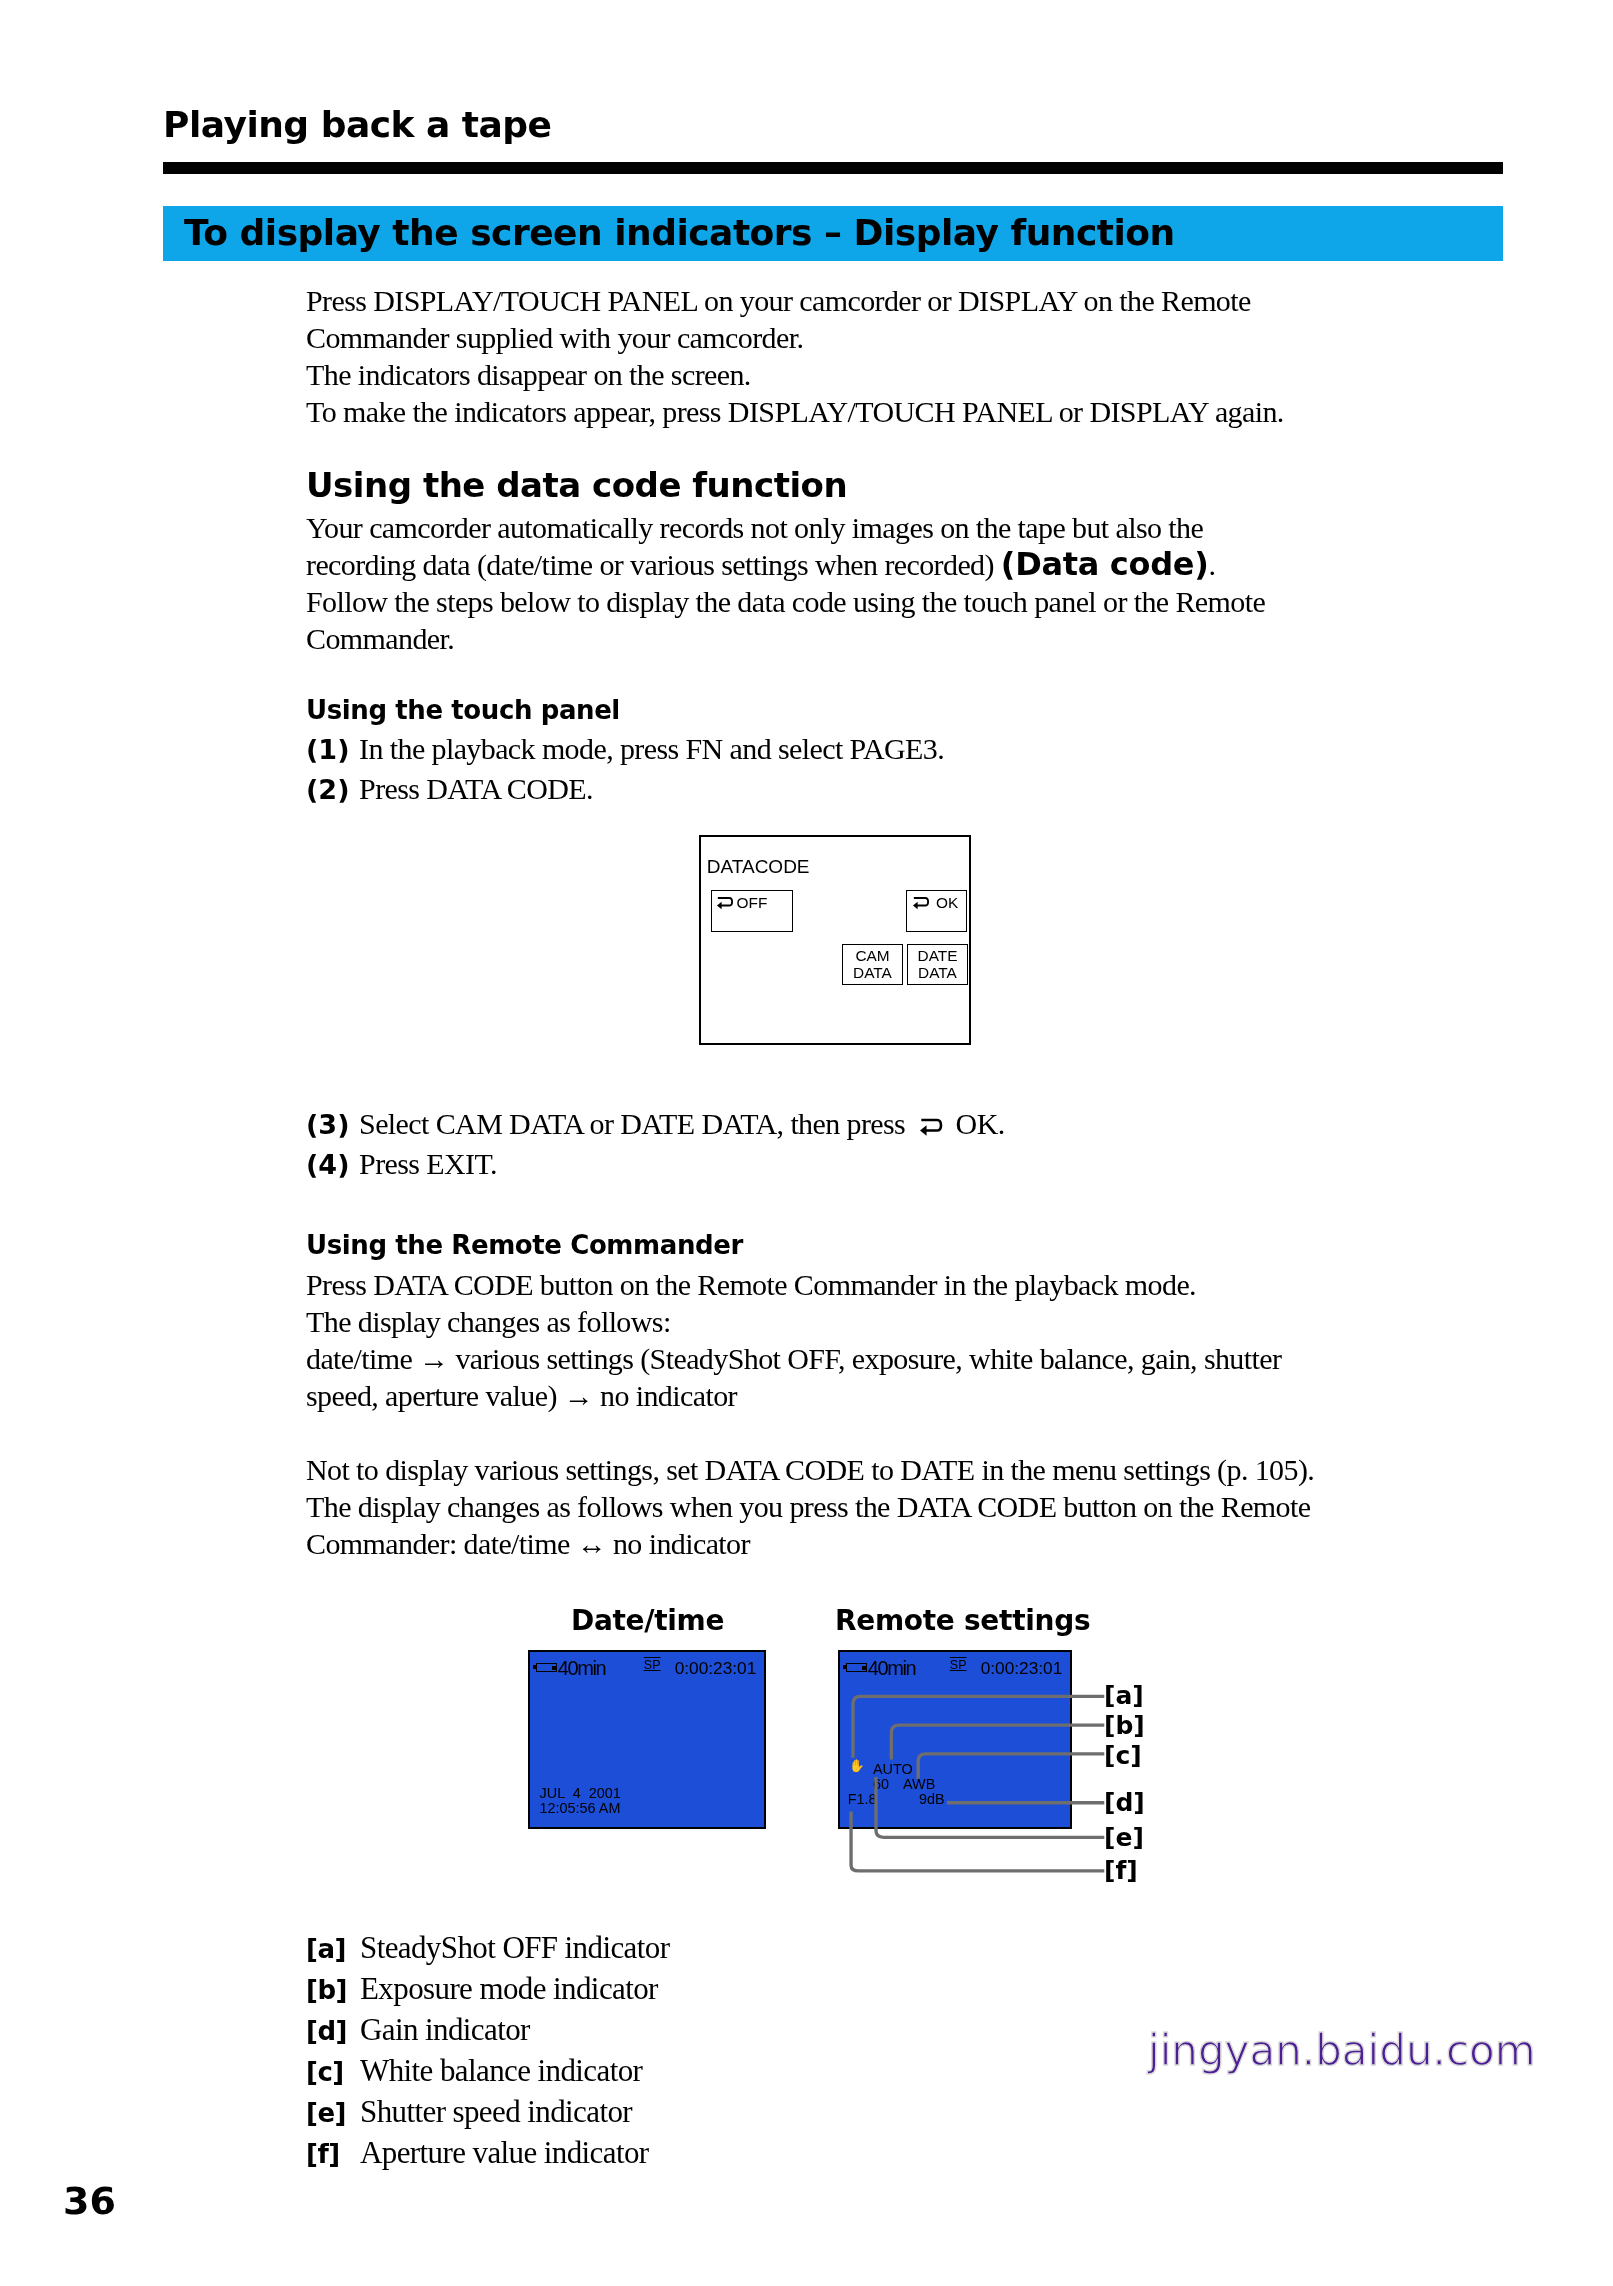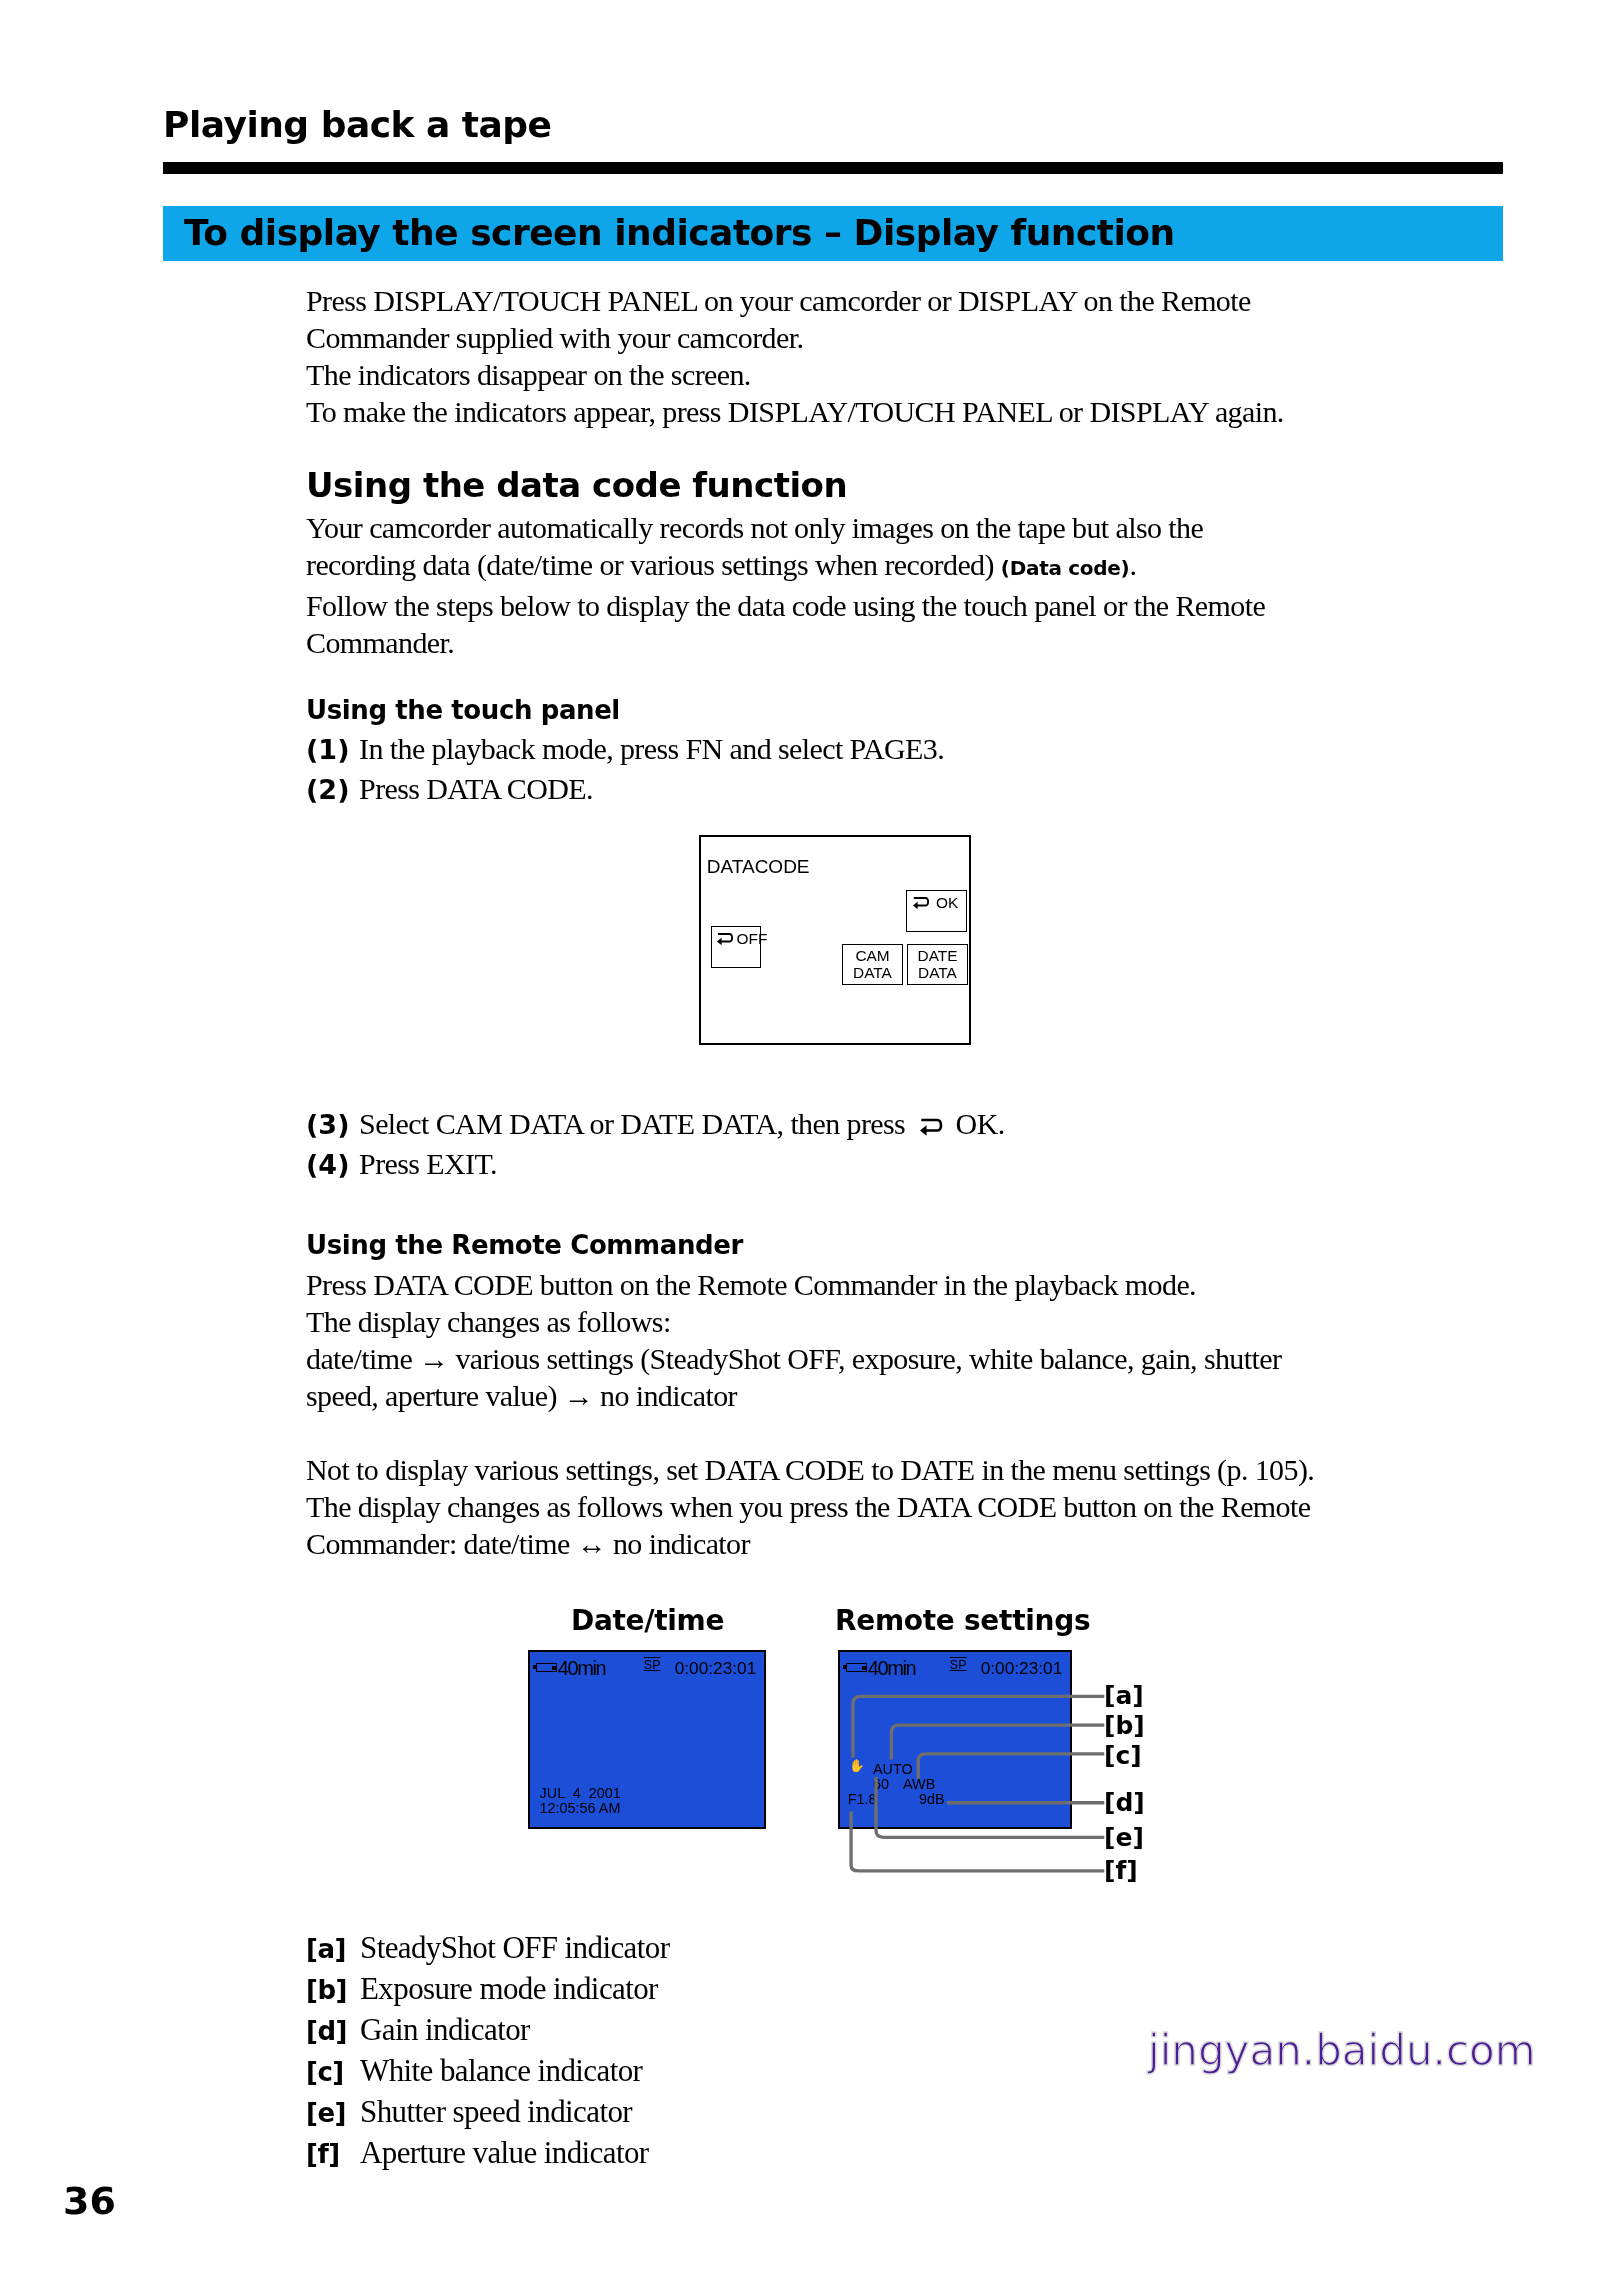--- a/index.html
+++ b/index.html
@@ -12,27 +12,27 @@
   #section-header { left:163px; top:104px; font-size:36px; font-weight:bold; letter-spacing:-0.5px; white-space:nowrap; }
   #header-rule { left:163px; top:162px; width:1340px; height:11.5px; background:#000; }
   #title-band { left:163px; top:206px; width:1340px; height:55px; background:#0ea5e9; }
   #title-band span { position:absolute; left:21px; top:5.8px; font-size:36px; font-weight:bold; letter-spacing:-0.5px; white-space:nowrap; }
 
   .body-text { left:306px; font-size:30px; line-height:37px; white-space:nowrap; letter-spacing:-0.6px; }
   .subhead { left:306px; font-size:34px; font-weight:bold; white-space:nowrap; letter-spacing:-0.5px; }
   .minor-head { left:306px; font-size:26px; font-weight:bold; white-space:nowrap; letter-spacing:-0.4px; }
   .step { left:306px; font-size:30px; white-space:nowrap; letter-spacing:-0.6px; }
   .step .num { font-family:"DejaVu Sans", sans-serif; font-weight:bold; font-size:27px; margin-right:9.6px; letter-spacing:0; }
-  .bold-inline { font-family:"DejaVu Sans", sans-serif; font-weight:bold; font-size:20px; letter-spacing:-0.3px; }
+  .bold-inline { font-family:"DejaVu Sans", sans-serif; font-weight:bold; font-size:32px; letter-spacing:-0.3px; }
 
   
   #datacode-panel { left:699px; top:835px; width:272px; height:210px; border:2.9px solid #000; box-sizing:border-box; }
   #datacode-title { position:absolute; left:5.8px; top:19px; font-size:19px; }
   .dc-btn { position:absolute; border:1.9px solid #000; box-sizing:border-box; font-size:15.4px; line-height:17.3px; background:#fff; }
-  #dc-off { left:9.6px; top:53px; width:50px; height:42px;margin-top:36px; }
+  #dc-off { left:9.6px; top:53px; width:82px; height:42px; }
   #dc-ok { left:205px; top:53px; width:61px; height:42px; }
   #dc-cam { left:141px; top:107px; width:61px; height:41px; text-align:center; padding-top:1.9px; }
   #dc-date { left:206px; top:107px; width:61px; height:41px; text-align:center; padding-top:1.9px; }
 
   
   .screen-label { font-size:28px; font-weight:bold; white-space:nowrap; letter-spacing:-0.3px; }
   .screen { border:2.9px solid #000; box-sizing:border-box; background:#1d4ed8; }
   .screen .row1 { position:absolute; top:5.8px; left:5.8px; right:5.8px; height:23px; font-size:16.3px; }
   .batt { position:absolute; left:0; top:4.8px; width:21px; height:9.6px; border:1.4px solid #000; box-sizing:border-box; }
   .batt:before { content:""; position:absolute; left:-3.8px; top:1.9px; width:2.9px; height:3.8px; background:#000; }

